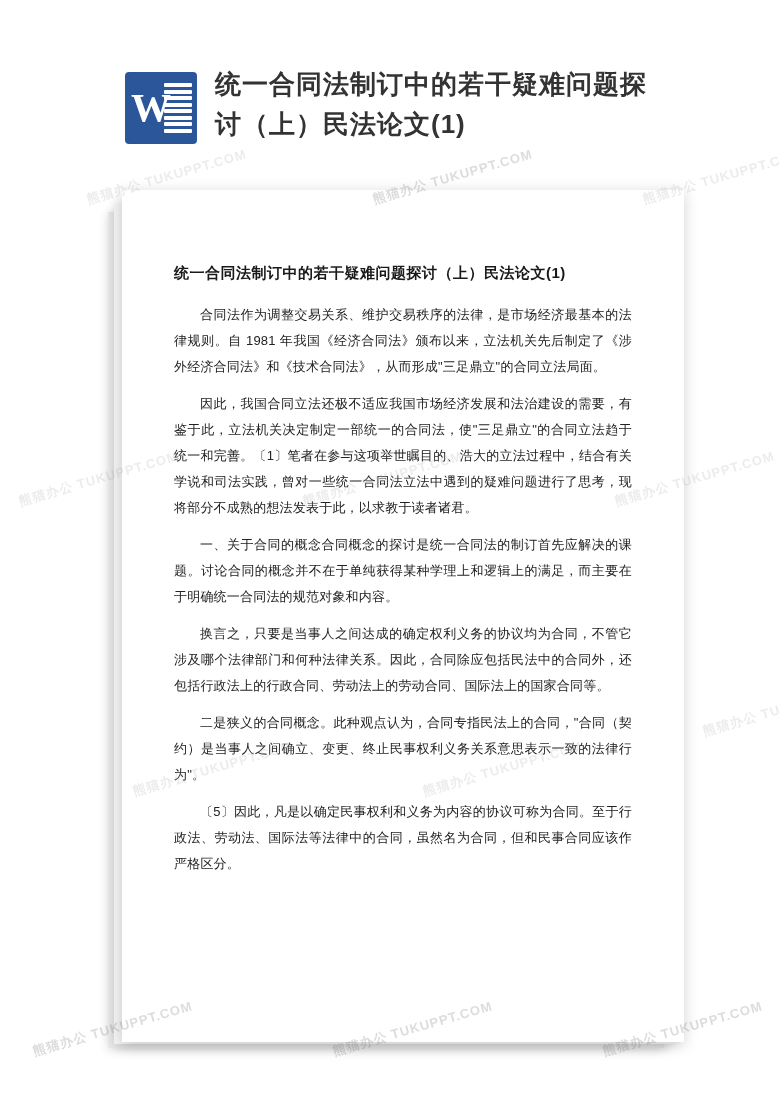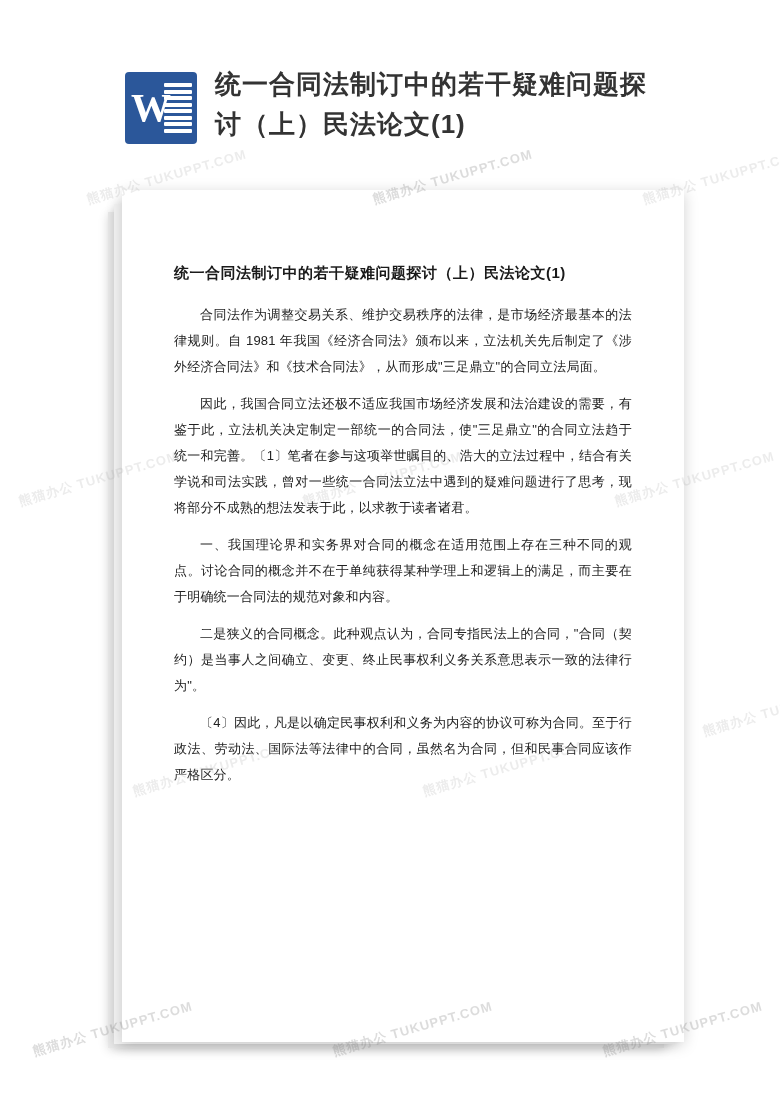--- a/index.html
+++ b/index.html
@@ -185,23 +185,24 @@
 
 <div class="pages">
   <div class="page-shadow page-back-2"></div>
   <div class="page-shadow page-back-1"></div>
 
   <div class="page-front">
     <div class="page-inner">
       <div class="doc-heading">统一合同法制订中的若干疑难问题探讨（上）民法论文(1)</div>
       <p class="doc-para">合同法作为调整交易关系、维护交易秩序的法律，是市场经济最基本的法律规则。自 1981 年我国《经济合同法》颁布以来，立法机关先后制定了《涉外经济合同法》和《技术合同法》，从而形成"三足鼎立"的合同立法局面。</p>
       <p class="doc-para">因此，我国合同立法还极不适应我国市场经济发展和法治建设的需要，有鉴于此，立法机关决定制定一部统一的合同法，使"三足鼎立"的合同立法趋于统一和完善。〔1〕笔者在参与这项举世瞩目的、浩大的立法过程中，结合有关学说和司法实践，曾对一些统一合同法立法中遇到的疑难问题进行了思考，现将部分不成熟的想法发表于此，以求教于读者诸君。</p>
-      <p class="doc-para">一、我国理论界和实务界对合同的概念在适用范围上存在三种不同的观点。讨论合同的概念并不在于单纯获得某种学理上和逻辑上的满足，而主要在于明确统一合同法的规范对象和内容。</p>
+      <p class="doc-para">一、关于合同的概念合同概念的探讨是统一合同法的制订首先应解决的课题。讨论合同的概念并不在于单纯获得某种学理上和逻辑上的满足，而主要在于明确统一合同法的规范对象和内容。</p>
+      <p class="doc-para">换言之，只要是当事人之间达成的确定权利义务的协议均为合同，不管它涉及哪个法律部门和何种法律关系。因此，合同除应包括民法中的合同外，还包括行政法上的行政合同、劳动法上的劳动合同、国际法上的国家合同等。</p>
       <p class="doc-para">二是狭义的合同概念。此种观点认为，合同专指民法上的合同，"合同（契约）是当事人之间确立、变更、终止民事权利义务关系意思表示一致的法律行为"。</p>
-      <p class="doc-para">〔4〕因此，凡是以确定民事权利和义务为内容的协议可称为合同。至于行政法、劳动法、国际法等法律中的合同，虽然名为合同，但和民事合同应该作严格区分。</p>
+      <p class="doc-para">〔5〕因此，凡是以确定民事权利和义务为内容的协议可称为合同。至于行政法、劳动法、国际法等法律中的合同，虽然名为合同，但和民事合同应该作严格区分。</p>
     </div>
   </div>
 </div>
 
 <div class="wm light wm1">熊猫办公 TUKUPPT.COM</div>
 <div class="wm dark  wm2">熊猫办公 TUKUPPT.COM</div>
 <div class="wm light wm3">熊猫办公 TUKUPPT.COM</div>
 <div class="wm light wm4">熊猫办公 TUKUPPT.COM</div>
 <div class="wm light wm5">熊猫办公 TUKUPPT.COM</div>
 <div class="wm light wm6">熊猫办公 TUKUPPT.COM</div>

